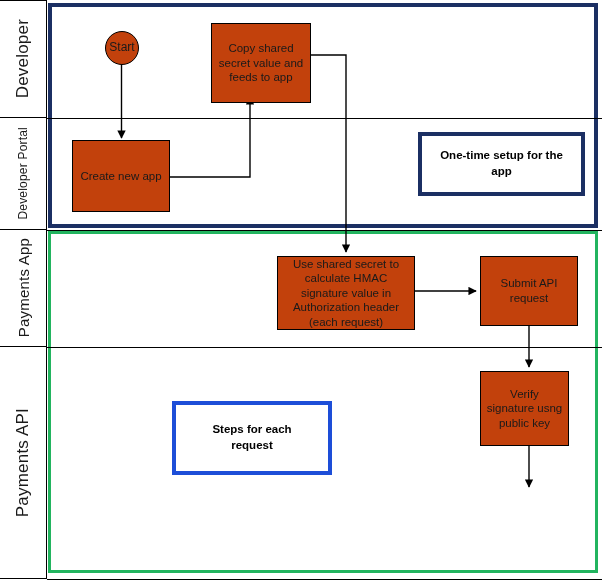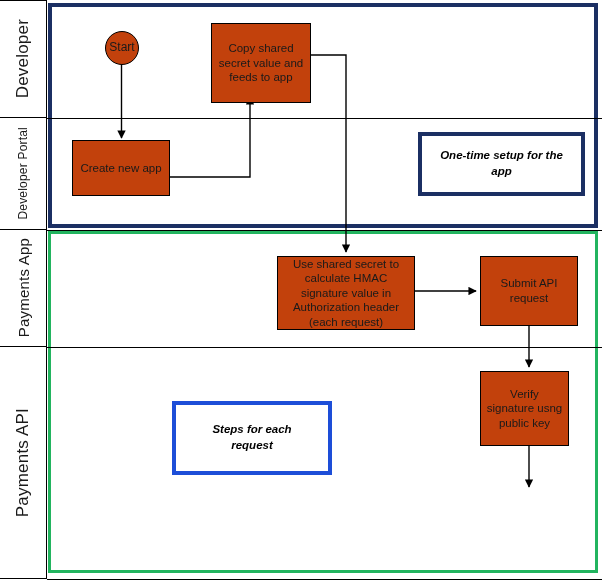--- a/index.html
+++ b/index.html
@@ -78,21 +78,20 @@
   .legend{
     position:absolute;box-sizing:border-box;
     background:#ffffff;
     display:flex;align-items:center;justify-content:flex-start;
     text-align:center;
     font-weight:bold;
     font-size:11.5px;
     line-height:1.35;
     color:#000;
     padding:2px 16px;
-    font-style:italic;
   }
   #legend-setup{border:4px solid #1b2f63;}
   #legend-request{border:4px solid #1d4ed8;}
 
   
   #wires{position:absolute;left:0;top:0;width:602px;height:581px;pointer-events:none;}
 </style>
 </head>
 <body>
 
@@ -140,21 +139,21 @@
   </svg>
 
   <div class="node start" style="left:105px;top:31px;width:34px;height:34px;">
     <span>Start</span>
   </div>
 
   <div class="node" style="left:211px;top:23px;width:100px;height:80px;">
     <span>Copy shared secret value and feeds to app</span>
   </div>
 
-  <div class="node" style="left:72px;top:140px;width:98px;height:56px;">
+  <div class="node" style="left:72px;top:140px;width:98px;height:72px;">
     <span>Create new app</span>
   </div>
 
   <div class="legend" id="legend-setup" style="left:418px;top:132px;width:167px;height:64px;">
     <span>One-time setup for the app</span>
   </div>
 
   <div class="node" style="left:277px;top:256px;width:138px;height:74px;">
     <span>Use shared secret to calculate HMAC signature value in Authorization header (each request)</span>
   </div>

